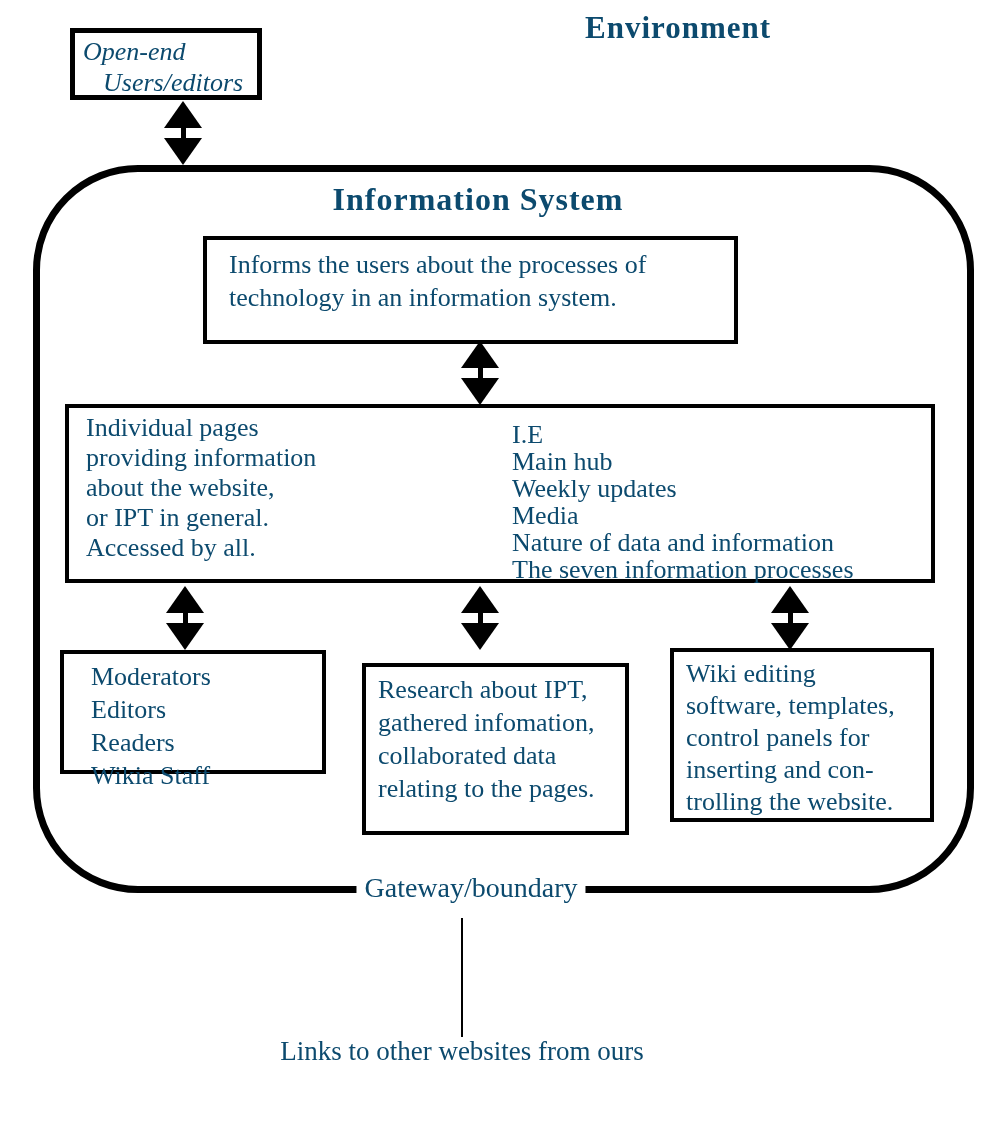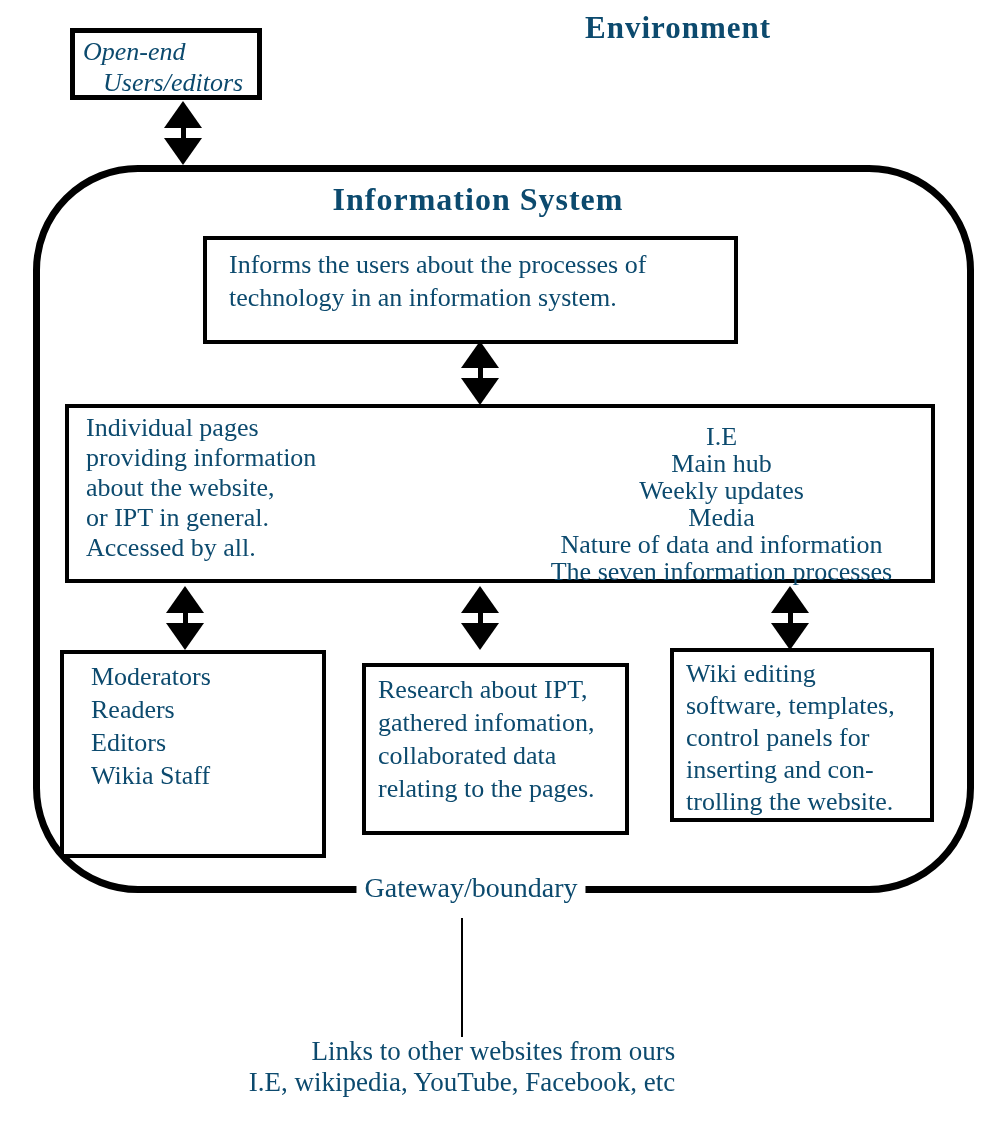--- a/index.html
+++ b/index.html
@@ -53,30 +53,28 @@
     gap:8px;
   }
   .wide-left{
     width:435px;
     padding:5px 0 0 17px;
     line-height:30px;
     box-sizing:border-box;
   }
   .wide-right{
     flex:1;
-    text-align:center;
-    padding-top:3px;
+    padding-top:13px;
     line-height:27px;
-    margin-top:12px;
   }
   .bbox{
     line-height:33px;
     padding:6px 8px 0 12px;
   }
-  .box-moderators{left:60px;top:650px;width:266px;height:208px;padding-left:27px;}
+  .box-moderators{left:60px;top:650px;width:266px;height:124px;padding-left:27px;}
   .box-research{left:362px;top:663px;width:267px;height:172px;}
   .box-wiki{left:670px;top:648px;width:264px;height:174px;line-height:32px;}
   .varrow{
     position:absolute;
     display:flex;flex-direction:column;align-items:center;
     width:38px;
   }
   .tri-up{width:0;height:0;border-left:19px solid transparent;border-right:19px solid transparent;border-bottom:27px solid #000;}
   .tri-down{width:0;height:0;border-left:19px solid transparent;border-right:19px solid transparent;border-top:27px solid #000;}
   .stem{width:5px;height:10px;background:#000;}
@@ -169,22 +167,22 @@
     <div class="tri-down"></div>
   </div>
   <div class="varrow" style="left:771px;top:586px;">
     <div class="tri-up"></div>
     <div class="stem"></div>
     <div class="tri-down"></div>
   </div>
 
   <div class="box bbox box-moderators">
     <div>Moderators</div>
+    <div>Editors</div>
     <div>Readers</div>
-    <div>Editors</div>
     <div>Wikia Staff</div>
   </div>
 
   <div class="box bbox box-research">
     <div>Research about IPT,</div>
     <div>gathered infomation,</div>
     <div>collaborated data</div>
     <div>relating to the pages.</div>
   </div>
 
@@ -195,16 +193,15 @@
     <div>inserting and con-</div>
     <div>trolling the website.</div>
   </div>
 
   <div class="gateway-label">Gateway/boundary</div>
 
   <div class="vline"></div>
 
   <div class="links-text">
     <div>Links to other websites from ours</div>
-    <div>I.E, wikipedia, YouTube, Facebook, etc</div>
   </div>
 
 </div>
 
 </body></html>

